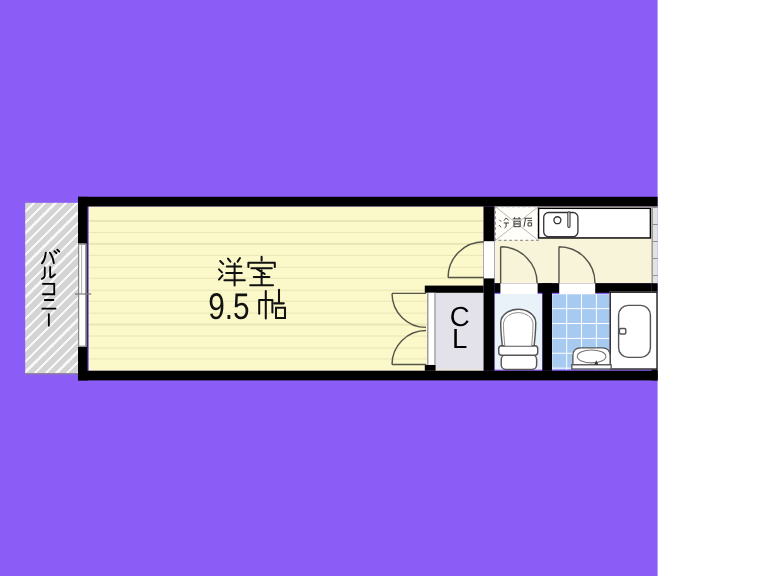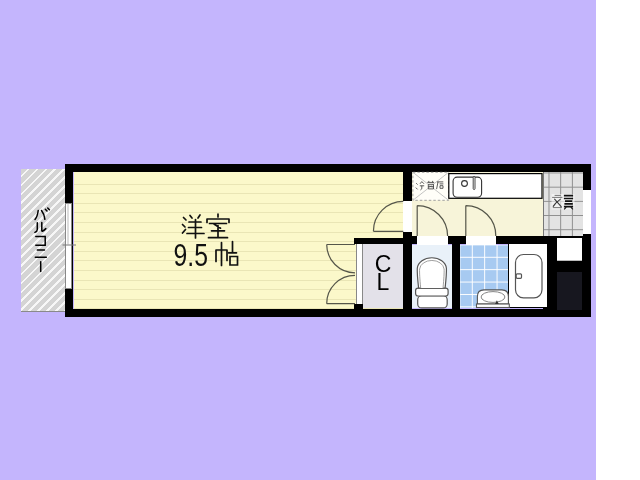--- a/index.html
+++ b/index.html
@@ -1,16 +1,16 @@
 <!DOCTYPE html>
 <html><head>
 <meta charset="utf-8">
 <style>
 html,body{margin:0;padding:0;background:#fff}
-#plan{position:relative;width:596px;height:480px;background:#c4b5fd;overflow:hidden;font-family:"Liberation Sans",sans-serif}
+#plan{position:relative;width:548px;height:480px;background:#8b5cf6;overflow:hidden;font-family:"Liberation Sans",sans-serif}
 .abs{position:absolute}
 </style>
 </head>
 <body>
 <div id="plan">
 
 <div class="abs" style="left:21px;top:168.5px;width:43.8px;height:142px;background:repeating-linear-gradient(135deg,#d4d4d4 0px,#d4d4d4 4.4px,#f7f7f7 4.4px,#f7f7f7 6.3px);border-bottom:1.5px solid #8a8a8a"></div>
 
 <div class="abs" style="left:73.5px;top:172px;width:329.8px;height:136.5px;background:repeating-linear-gradient(to bottom,#fbf8ca 0px,#fbf8ca 8.6px,#e9e5b5 8.6px,#e9e5b5 9.6px);background-position:0 3px"></div>
 

